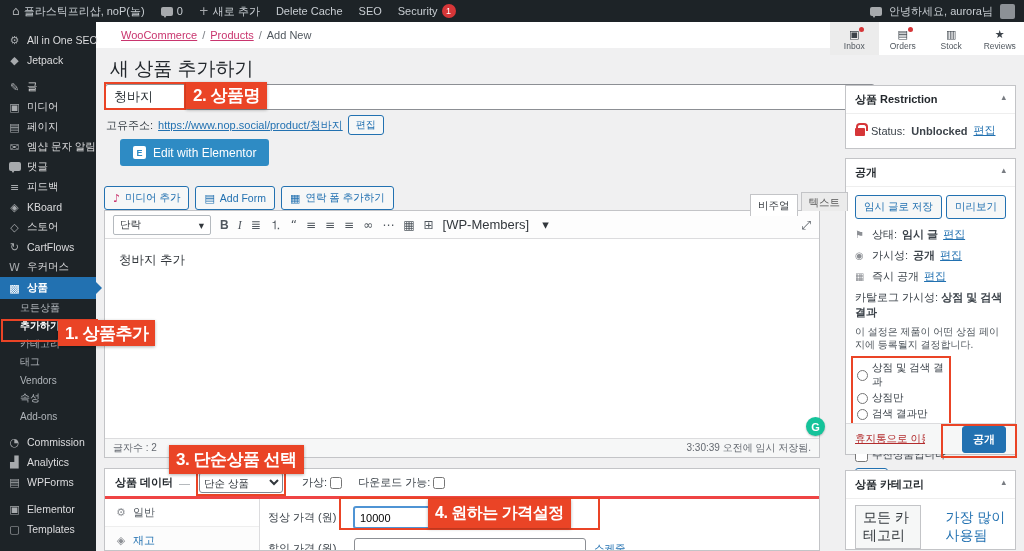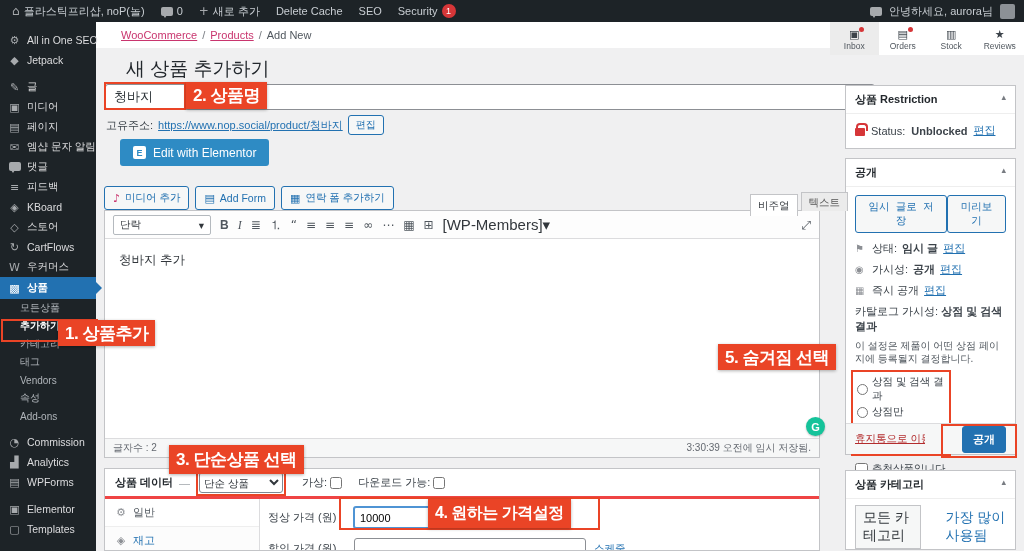--- a/index.html
+++ b/index.html
@@ -35,21 +35,21 @@
 
 
 .activity{position:absolute;left:830px;top:22px;width:194px;height:33px;background:#fff;display:flex;z-index:56;}
 .act-tab{flex:1;display:flex;flex-direction:column;align-items:center;justify-content:center;gap:1px;cursor:pointer;padding-top:2px;}
 .act-tab.active{background:#ececec;}
 .act-ico{font-size:11px;color:#3c434a;line-height:11px;position:relative;font-family:"DejaVu Sans",sans-serif;}
 .act-label{font-size:8.5px;color:#50575e;}
 .dot{position:absolute;top:-2px;right:-5px;width:5px;height:5px;border-radius:50%;background:#d63638;}
 
 
-.page-title{position:absolute;left:110px;top:56px;font-size:19px;font-weight:400;color:#23282d;margin-left:16px;}
+.page-title{position:absolute;left:110px;top:56px;font-size:19px;font-weight:400;color:#23282d;}
 .title-input{position:absolute;left:105px;top:84px;width:770px;height:26px;border:1px solid #8c8f94;border-radius:3px;padding:0 8px;font-size:13px;color:#2c3338;background:#fff;font-family:inherit;}
 .permalink{position:absolute;left:106px;top:115px;font-size:11px;color:#3c434a;display:flex;align-items:center;gap:5px;}
 .plink{color:#2271b1;text-decoration:underline;cursor:pointer;}
 .mini-btn{border:1px solid #2271b1;color:#2271b1;background:#f6f7f7;border-radius:3px;font-size:10px;padding:2px 7px;cursor:pointer;font-family:inherit;}
 .elementor-btn{position:absolute;left:120px;top:139px;height:27px;background:#2e8bc4;color:#fff;border:none;border-radius:3px;display:flex;align-items:center;gap:7px;padding:0 13px;font-size:12px;cursor:pointer;font-family:inherit;}
 .e-ico{width:13px;height:13px;background:#fff;color:#2e8bc4;border-radius:2px;font-size:9px;font-weight:bold;display:flex;align-items:center;justify-content:center;}
 
 
 .media-row{position:absolute;left:104px;top:186px;display:flex;gap:6px;z-index:5;}
 .media-btn{height:24px;display:flex;align-items:center;gap:5px;border:1px solid #2271b1;background:#f6f7f7;color:#2271b1;border-radius:3px;padding:0 8px;font-size:10.5px;cursor:pointer;font-family:inherit;}
@@ -60,21 +60,21 @@
 .etab.visual{background:#fff;border:1px solid #c3c4c7;border-bottom:none;padding:4px 7px;height:22px;position:relative;top:5px;color:#32373c;}
 .etab.text{background:#ebebeb;border:1px solid #c3c4c7;border-bottom:none;padding:3px 7px;height:19px;color:#555;}
 
 
 .editor-box{position:absolute;left:104px;top:210px;width:716px;height:248px;background:#fff;border:1px solid #c3c4c7;}
 .toolbar{height:28px;border-bottom:1px solid #dcdcde;background:#fdfdfd;display:flex;align-items:center;padding:0 8px;gap:9px;}
 .para-select{width:98px;height:20px;border:1px solid #b4b9be;border-radius:2px;background:#fff;font-size:10.5px;color:#32373c;display:flex;align-items:center;justify-content:space-between;padding:0 6px;cursor:pointer;}
 .tb-ico{font-size:12px;color:#50575e;cursor:pointer;font-family:"DejaVu Sans",sans-serif;line-height:1;}
 .tb-ico.bold{font-weight:bold;font-family:inherit;}
 .tb-ico.italic{font-style:italic;font-family:"Liberation Serif",serif;}
-.wpm{display:flex;align-items:center;gap:0;font-size:15px;color:#32373c;cursor:pointer;}
+.wpm{display:flex;align-items:center;gap:13px;font-size:13px;color:#32373c;cursor:pointer;}
 .tb-expand{margin-left:auto;font-size:12px;color:#50575e;cursor:pointer;font-family:"DejaVu Sans",sans-serif;}
 .editor-content{height:200px;padding:13px 14px;font-size:12.5px;color:#32373c;}
 .statusbar{position:absolute;bottom:0;left:0;right:0;height:19px;background:#f6f7f7;border-top:1px solid #dcdcde;display:flex;justify-content:space-between;align-items:center;padding:0 8px;font-size:10px;color:#646970;}
 .grammarly{position:absolute;left:806px;top:417px;width:19px;height:19px;border-radius:50%;background:#15c39a;color:#fff;display:flex;align-items:center;justify-content:center;font-size:11px;font-weight:bold;z-index:10;box-shadow:0 1px 2px rgba(0,0,0,.25);}
 
 
 .pd-box{position:absolute;left:104px;top:468px;width:716px;height:83px;background:#fff;border:1px solid #c3c4c7;overflow:hidden;}
 .pd-header{height:30px;border-bottom:3px solid #ef4444;display:flex;align-items:center;padding-left:10px;gap:6px;font-size:11px;}
 .pd-title{font-weight:bold;color:#23282d;}
 .pd-dash{color:#a0a5aa;}
@@ -97,21 +97,21 @@
 
 .panel{position:absolute;left:845px;width:171px;background:#fff;border:1px solid #c3c4c7;}
 .panel-h{display:flex;justify-content:space-between;padding:6px 9px;font-size:11px;font-weight:bold;color:#23282d;border-bottom:1px solid #eee;cursor:pointer;}
 .toggle{color:#787c82;font-size:9px;font-family:"DejaVu Sans",sans-serif;}
 #panel-restriction{top:85px;height:64px;}
 .restr-body{display:flex;align-items:center;gap:6px;padding:9px;font-size:11px;color:#3c434a;}
 .lock{position:relative;width:10px;height:8px;background:#d63638;border-radius:1px;margin-top:3px;flex-shrink:0;}
 .lock::before{content:"";position:absolute;top:-5px;left:1px;width:8px;height:6px;border:2px solid #d63638;border-bottom:none;border-radius:4px 4px 0 0;}
 .link{color:#2271b1;text-decoration:underline;cursor:pointer;}
 #panel-publish{top:158px;height:297px;}
-.pub-btns{display:flex;justify-content:space-between;padding:8px 9px;font-family:Liberation Mono, monospace;}
+.pub-btns{display:flex;justify-content:space-between;padding:8px 9px;}
 .btn-sec{border:1px solid #2271b1;color:#2271b1;background:#f6f7f7;border-radius:3px;font-size:10.5px;padding:4px 8px;cursor:pointer;font-family:inherit;}
 .pub-row{display:flex;align-items:center;gap:5px;padding:0 9px;margin-bottom:6px;font-size:11px;color:#3c434a;}
 .pr-ico{color:#8c8f94;font-size:10px;width:12px;font-family:"DejaVu Sans",sans-serif;flex-shrink:0;}
 .bold{font-weight:bold;}
 .catalog-line{padding:0 9px;margin:2px 0 5px;font-size:11px;color:#3c434a;}
 .help{padding:0 9px;font-size:10px;color:#50575e;line-height:1.3;margin-bottom:5px;}
 .radio-wrap{border:2px solid #ea4426;width:100px;padding:3px 4px;margin-left:5px;margin-bottom:6px;}
 .radios{display:flex;flex-direction:column;gap:2px;font-size:10.5px;color:#3c434a;}
 .radios label{display:flex;align-items:center;gap:4px;cursor:pointer;}
 .radios input{width:11px;height:11px;margin:0;}
@@ -508,16 +508,15 @@
     </div>
   </div>
 
   <div class="rbx" id="rb1"></div>
   <div class="ann" id="ann1">1. 상품추가</div>
   <div class="rbx" id="rb2"></div>
   <div class="ann" id="ann2">2. 상품명</div>
   <div class="ann" id="ann3">3. 단순상품 선택</div>
   <div class="rbx" id="rb4"></div>
   <div class="ann" id="ann4">4. 원하는 가격설정</div>
-  <div class="ann" id="ann5">5. 숨겨짐 선택</div>
   <div class="rbx" id="rb6"></div>
 
 </div>
 
 </body></html>

